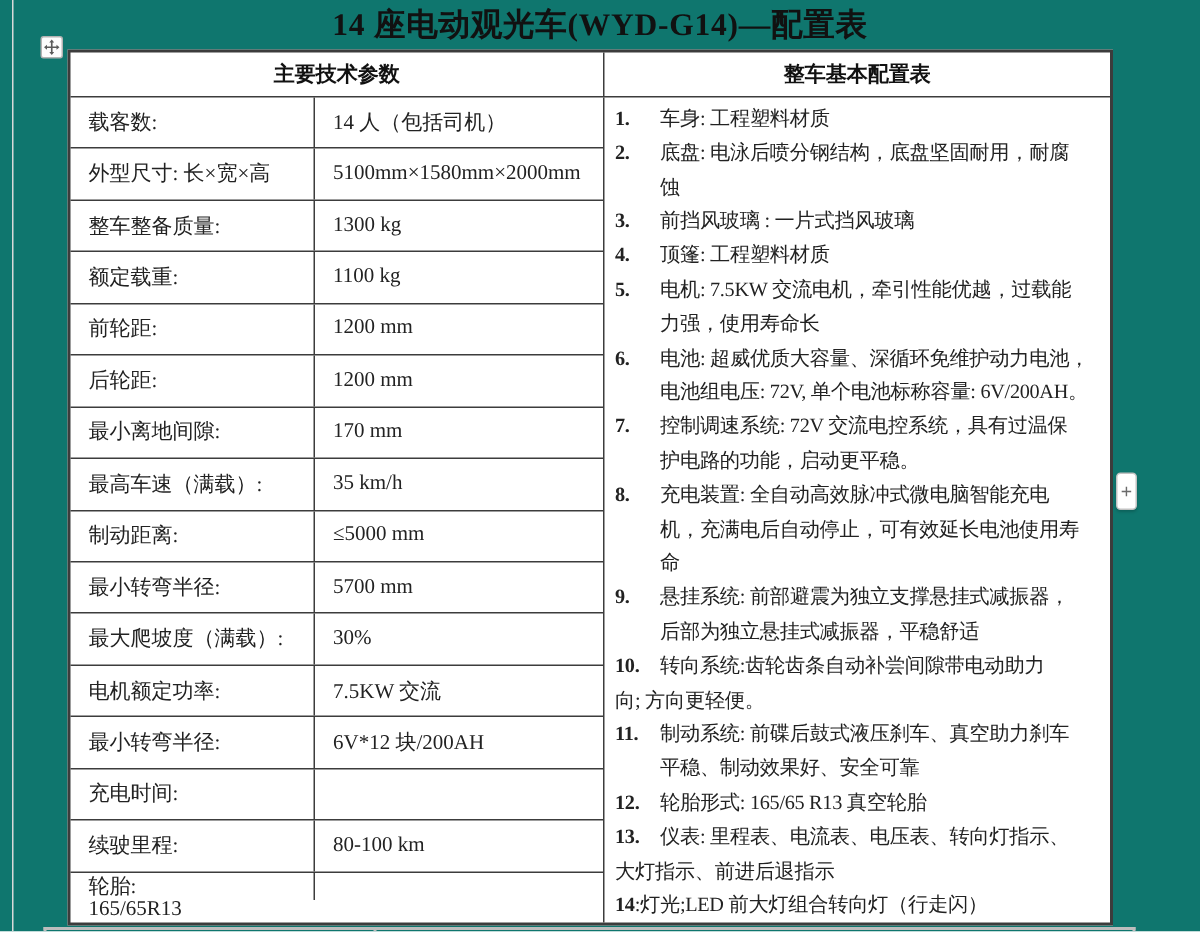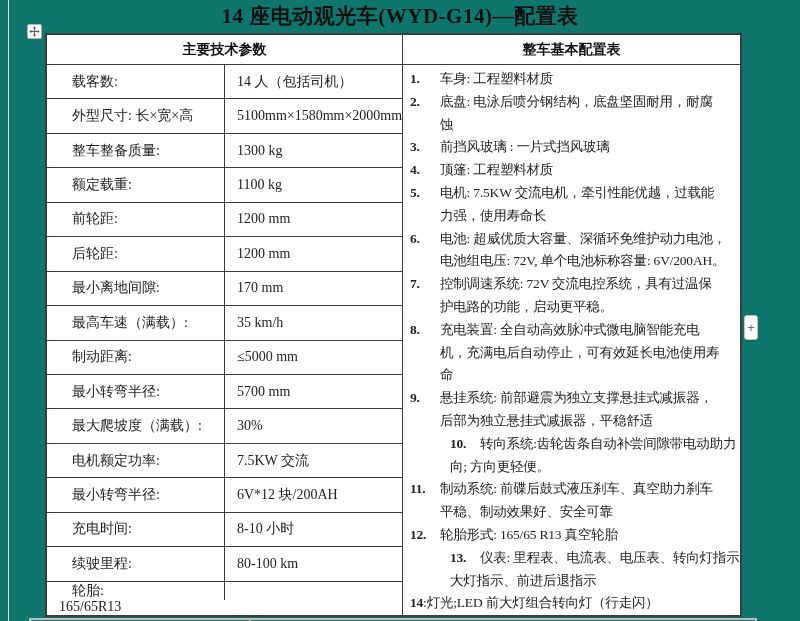--- a/index.html
+++ b/index.html
@@ -25,27 +25,27 @@
   }
   .thead{display:flex;height:29px;border-bottom:1px solid #3c3c3c;flex:0 0 auto;}
   .th{font-size:14px;font-weight:bold;display:flex;align-items:center;justify-content:center;color:#111;}
   .th.left{width:356px;border-right:1px solid #3c3c3c;box-sizing:border-box;}
   .th.right{flex:1;}
   .tbody{flex:1;display:flex;min-height:0;}
   .left-sec{width:356px;border-right:1px solid #3c3c3c;box-sizing:border-box;display:flex;flex-direction:column;}
   .spec-row{flex:1;display:flex;border-bottom:1px solid #3c3c3c;min-height:0;}
   .spec-row:last-child{border-bottom:none;flex-direction:column;}
   .cell{display:flex;align-items:center;font-size:14px;box-sizing:border-box;overflow:hidden;white-space:nowrap;}
-  .cell.label{width:178px;border-right:1px solid #3c3c3c;padding-left:25px;}
+  .cell.label{width:163px;border-right:1px solid #3c3c3c;padding-left:12px;}
   .cell.value{flex:1;padding-left:12px;}
   
   .right-sec{flex:1;padding:3px 0 0 7px;overflow:hidden;font-size:13.5px;line-height:22.8px;letter-spacing:-0.2px;}
   .citem{white-space:pre;margin:0;}
   .citem.hang{padding-left:30px;text-indent:-30px;}
-  .citem.nohang{padding-left:0;text-indent:0;margin-left:40px;}
+  .citem.nohang{padding-left:0;text-indent:0;}
   .citem.plain{padding-left:0;text-indent:0;}
   .num{display:inline-block;width:30px;font-weight:bold;text-indent:0;}
   .citem.plain .num{display:inline;width:auto;}
   .clabel{font-weight:normal;}
   .clabel.reg{font-weight:normal;}
   
   .plus-btn{
     position:absolute;left:744px;top:315px;width:14px;height:25px;box-sizing:border-box;
     border:1px solid #c2c2c2;border-radius:3px;background:#fff;color:#6b6b6b;
     font-family:"Liberation Sans","DejaVu Sans",sans-serif;font-size:13px;
@@ -139,21 +139,20 @@
     <div class="cell value">7.5KW 交流</div>
   </div>
 
   <div class="spec-row">
     <div class="cell label">最小转弯半径:</div>
     <div class="cell value">6V*12 块/200AH</div>
   </div>
 
   <div class="spec-row">
     <div class="cell label">充电时间:</div>
-    <div class="cell value">8-10 小时</div>
   </div>
 
   <div class="spec-row">
     <div class="cell label">续驶里程:</div>
     <div class="cell value">80-100 km</div>
   </div>
 
   <div class="spec-row">
     <div class="cell label">轮胎:</div>
     <div class="cell value">165/65R13</div>

